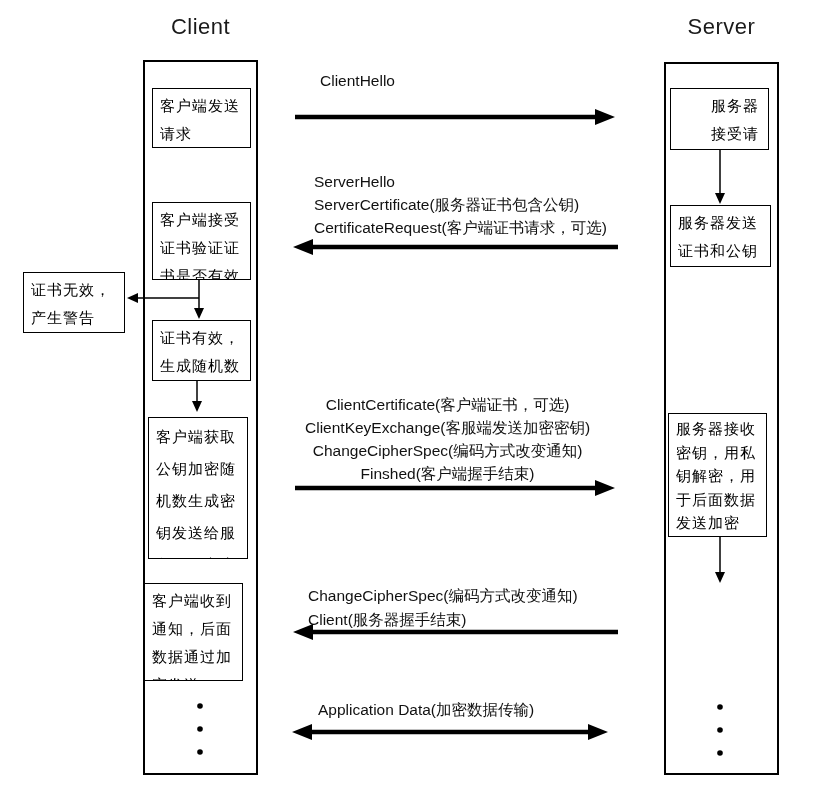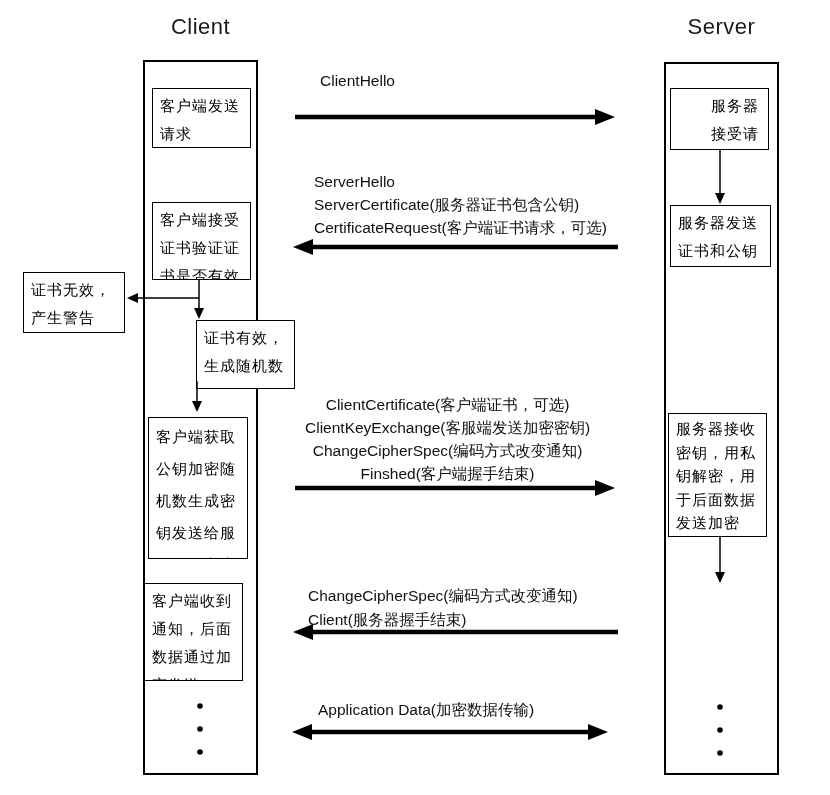--- a/index.html
+++ b/index.html
@@ -36,21 +36,21 @@
     background: #ffffff;
     font-size: 15px;
     line-height: 28px;
     letter-spacing: 1px;
     padding: 3px 5px 0 7px;
     box-sizing: border-box;
     overflow: hidden;
   }
   .c-box1 { left: 152px; top:  88px; width:  99px; height:  60px; }
   .c-box2 { left: 152px; top: 202px; width:  99px; height:  78px; }
-  .c-box3 { left: 152px; top: 320px; width:  99px; height:  69px; margin-left: 44px; }
+  .c-box3 { left: 152px; top: 320px; width:  99px; height:  61px; }
   .c-box4 { left: 148px; top: 417px; width: 100px; height: 142px; line-height: 32px; }
   .c-box5 { left: 144px; top: 583px; width:  99px; height:  98px; }
   .w-box  { left:  23px; top: 272px; width: 102px; height:  61px; }
   .s-box1 { left: 670px; top:  88px; width:  99px; height:  62px; padding-left: 40px; }
   .s-box2 { left: 670px; top: 205px; width: 101px; height:  62px; }
   .s-box3 { left: 668px; top: 413px; width:  99px; height: 124px; line-height: 23.5px; }
   .s-box4 { left: 668px; top: 585px; width: 104px; height:  98px; }
 
   .msg {
     position: absolute;

